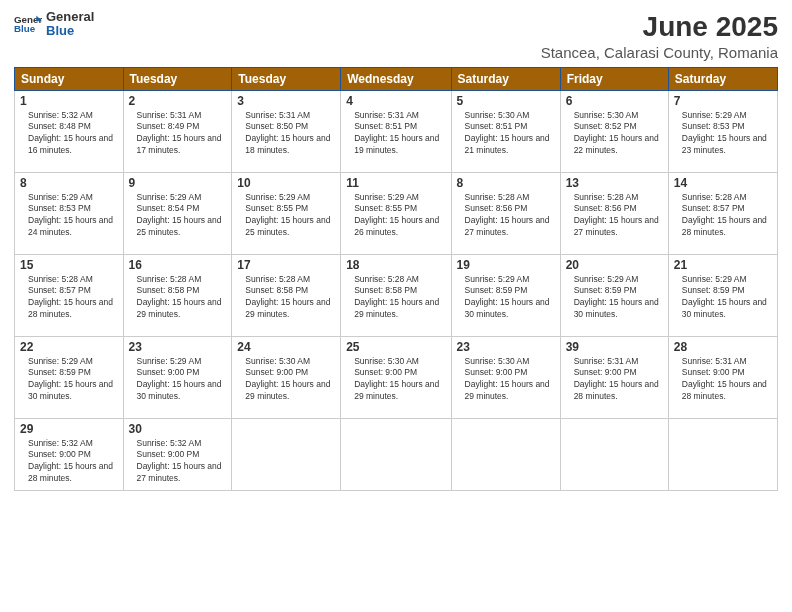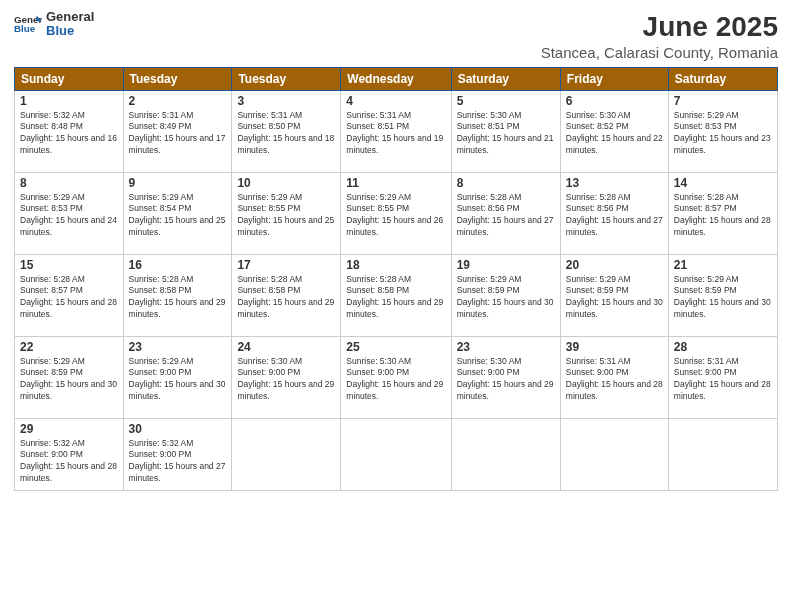--- a/index.html
+++ b/index.html
@@ -75,20 +75,21 @@
       font-size: 12px;
       font-weight: bold;
       color: #333;
       display: block;
       margin-bottom: 2px;
     }
     .day-info {
       font-size: 8.5px;
       color: #333;
       line-height: 1.4;
+      margin-left: 8px;
     }
     .empty {
       background: #f5f5f5;
     }
   </style>
 </head>
 <body>
 
 <div class="page">
   <div class="header">

